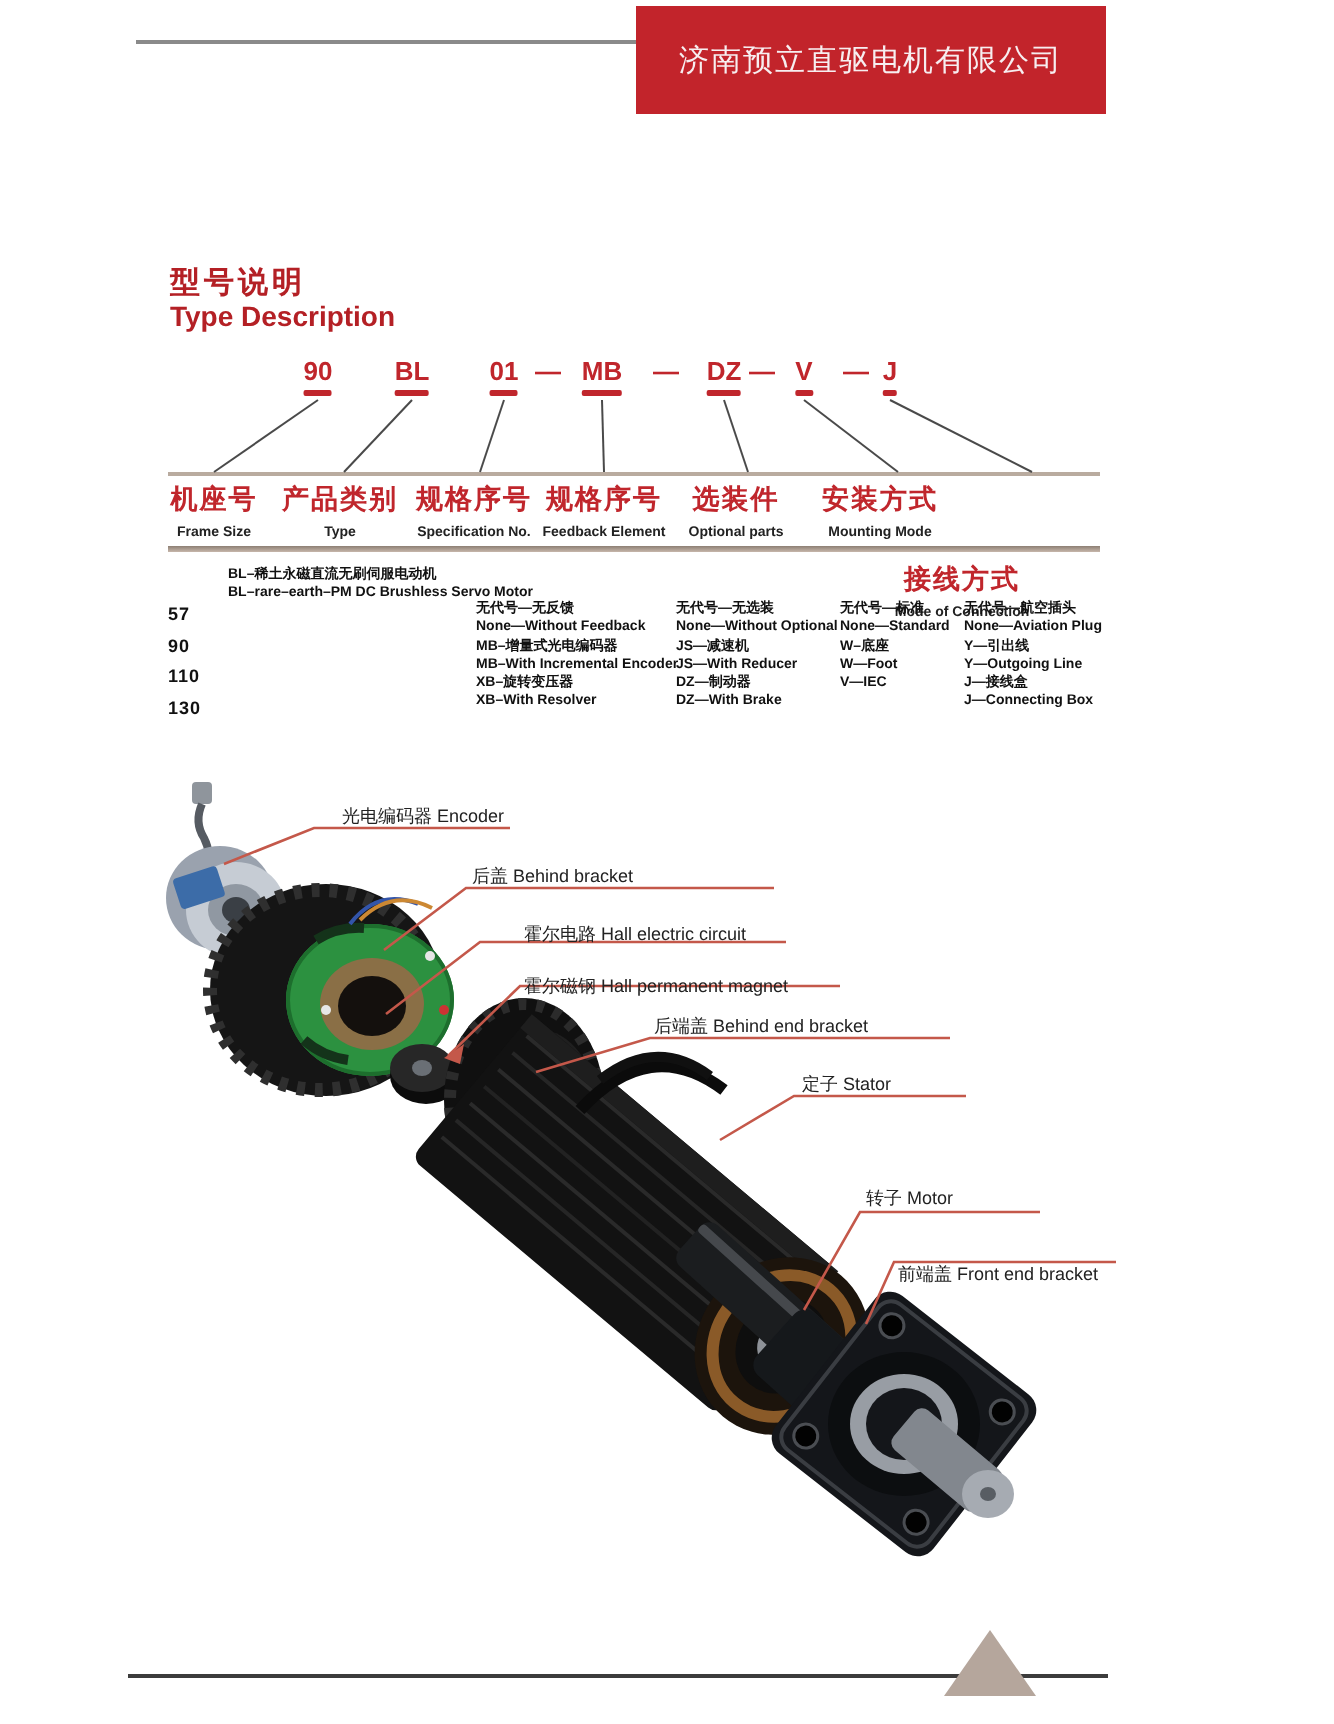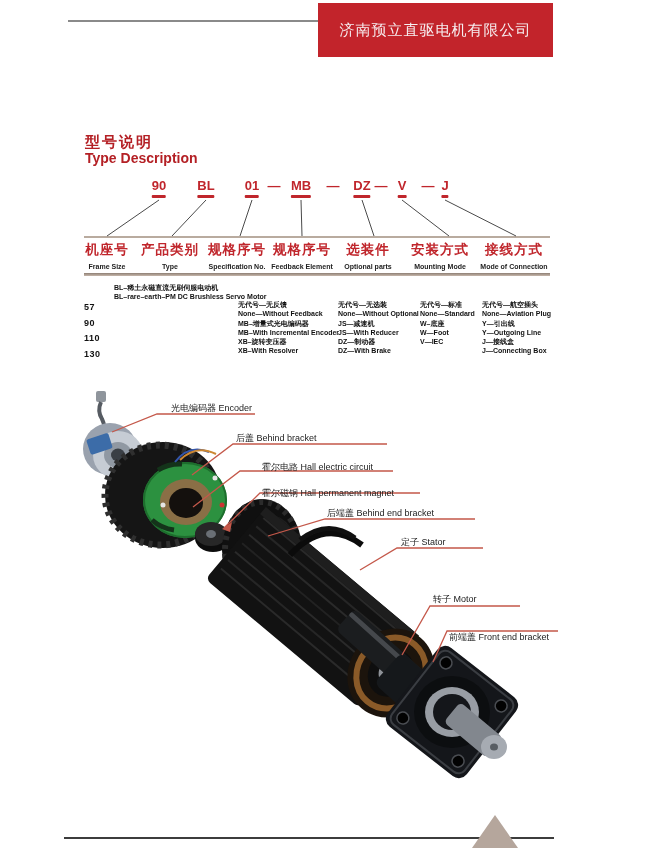--- a/index.html
+++ b/index.html
@@ -95,21 +95,21 @@
     <div class="en">Feedback Element</div>
   </div>
   <div class="th" style="left:368px;">
     <div class="zh">选装件</div>
     <div class="en">Optional parts</div>
   </div>
   <div class="th" style="left:440px;">
     <div class="zh">安装方式</div>
     <div class="en">Mounting Mode</div>
   </div>
-  <div class="th" style="left:514px;">
+  <div class="th" style="left:481px;margin-top:40px;">
     <div class="zh">接线方式</div>
     <div class="en">Mode of Connection</div>
   </div>
 
   <div class="tb frames" style="left:84px;">
       <div>57</div>
       <div>90</div>
       <div>110</div>
       <div>130</div>
     </div>

